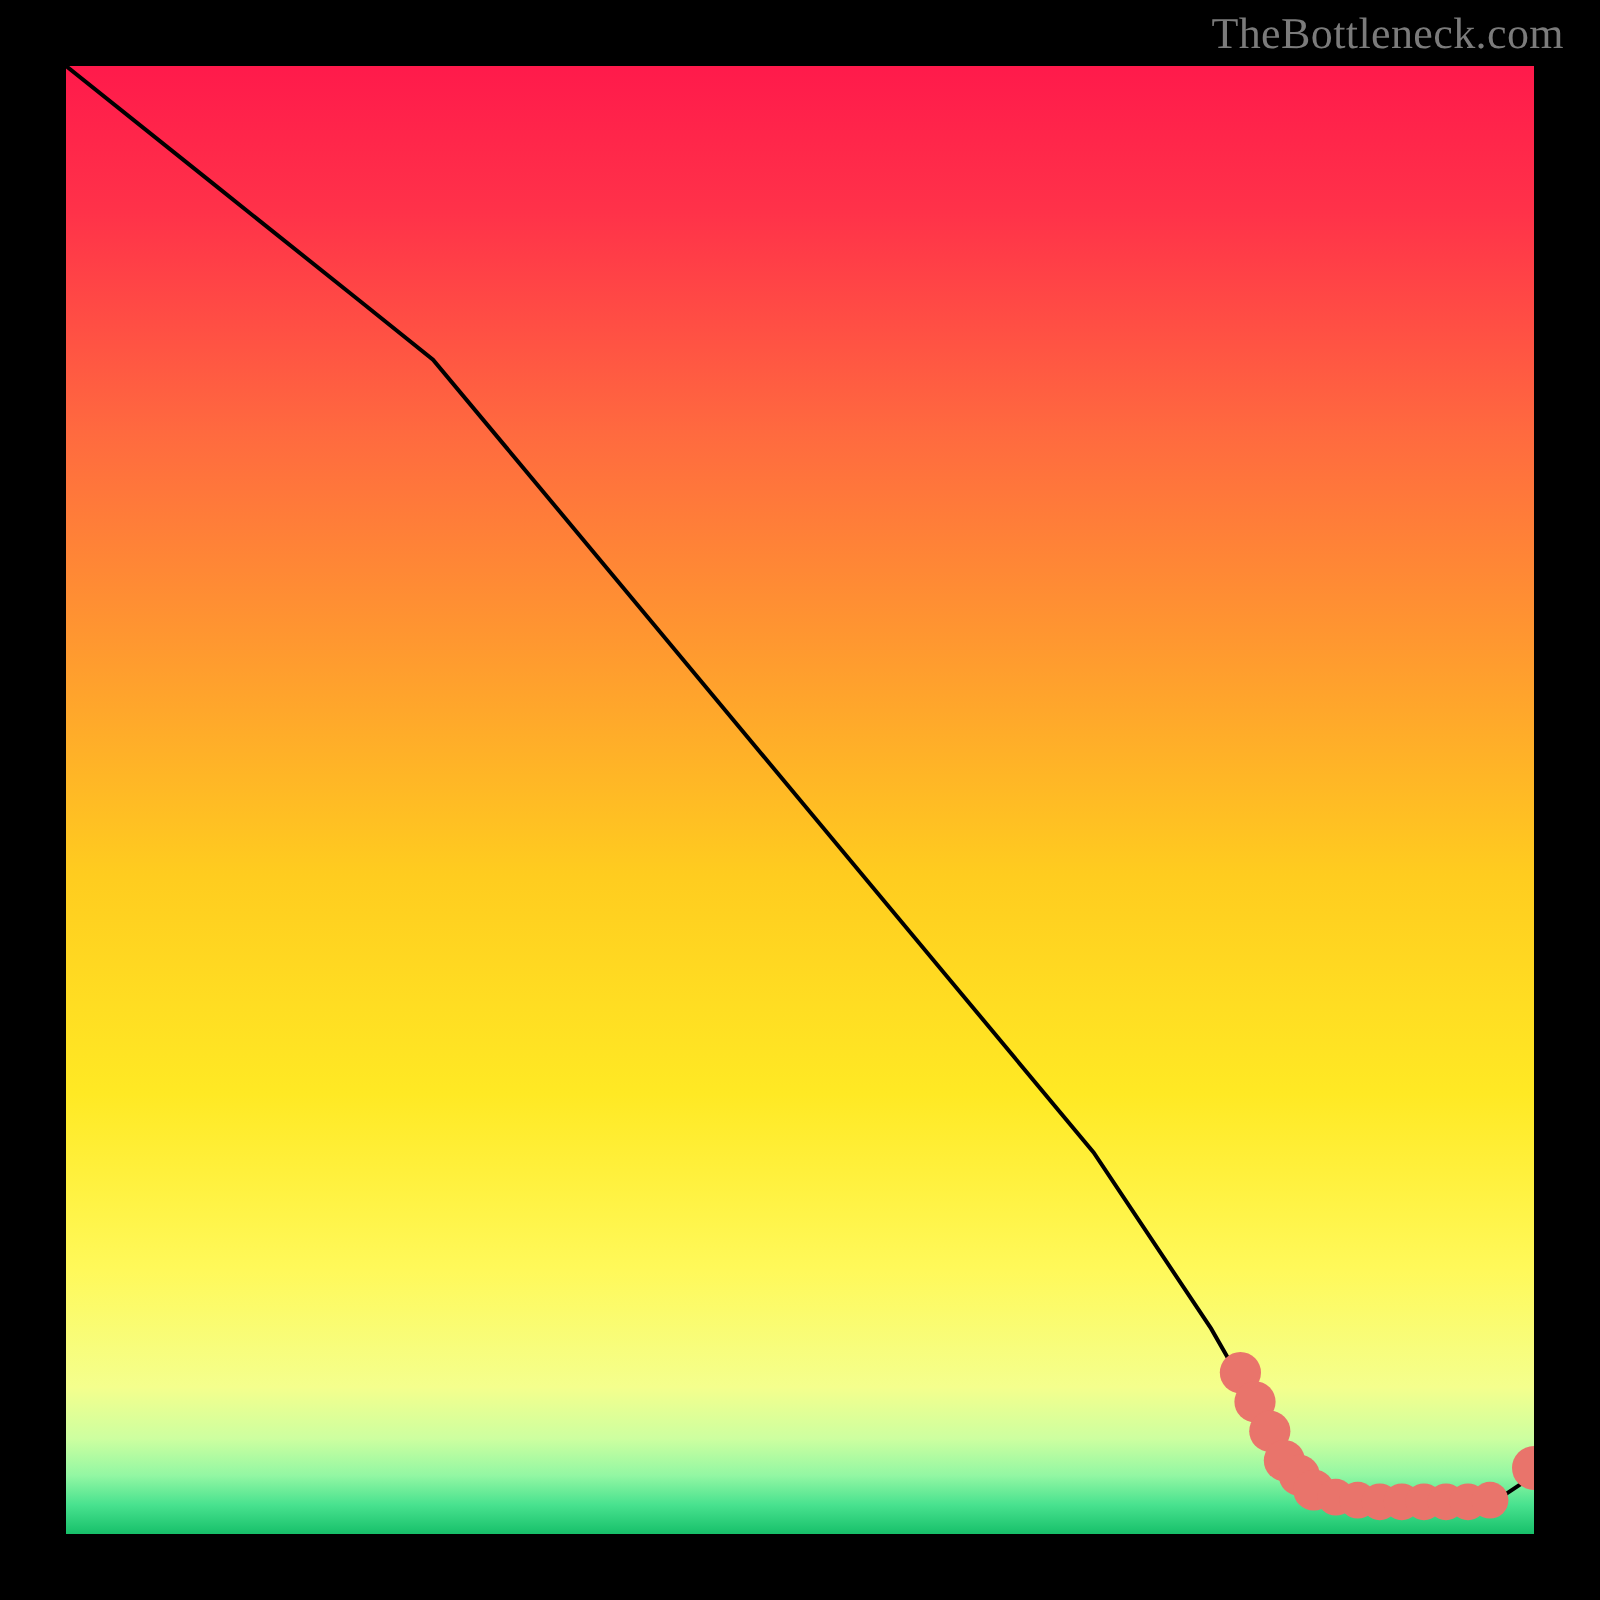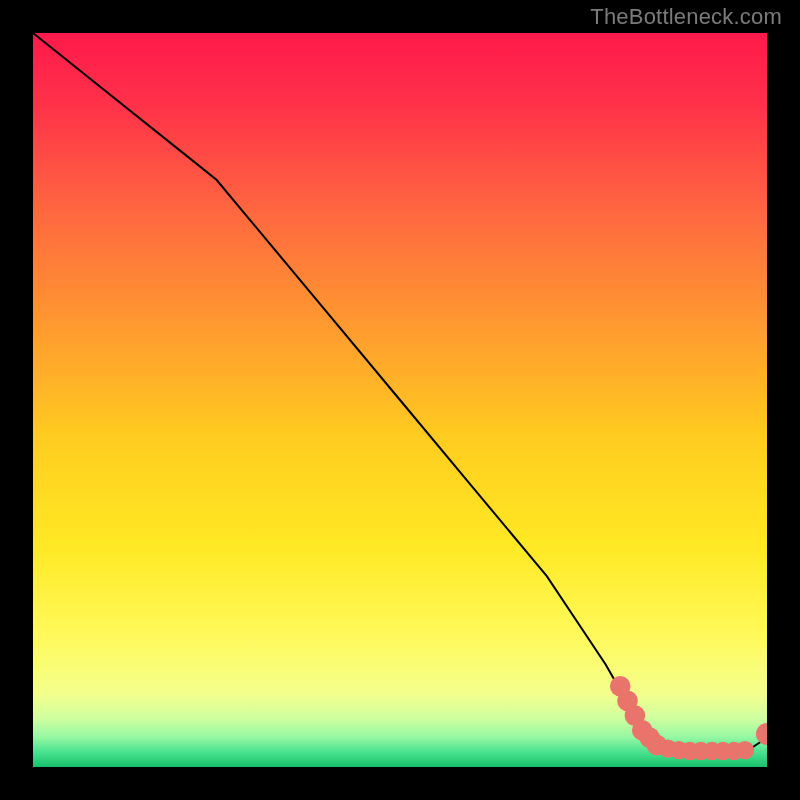--- a/index.html
+++ b/index.html
@@ -9,20 +9,21 @@
     height: 800px;
     background: #000;
     overflow: hidden;
     font-family: Arial, Helvetica, sans-serif;
   }
   .frame {
     position: relative;
     width: 800px;
     height: 700px;
     background: #000;
+    font-family: Liberation Serif, serif;
   }
   .watermark {
     position: absolute;
     top: 4px;
     right: 18px;
     color: #7b7b7b;
     font-size: 22px;
     font-weight: 500;
     letter-spacing: 0.2px;
     z-index: 5;

